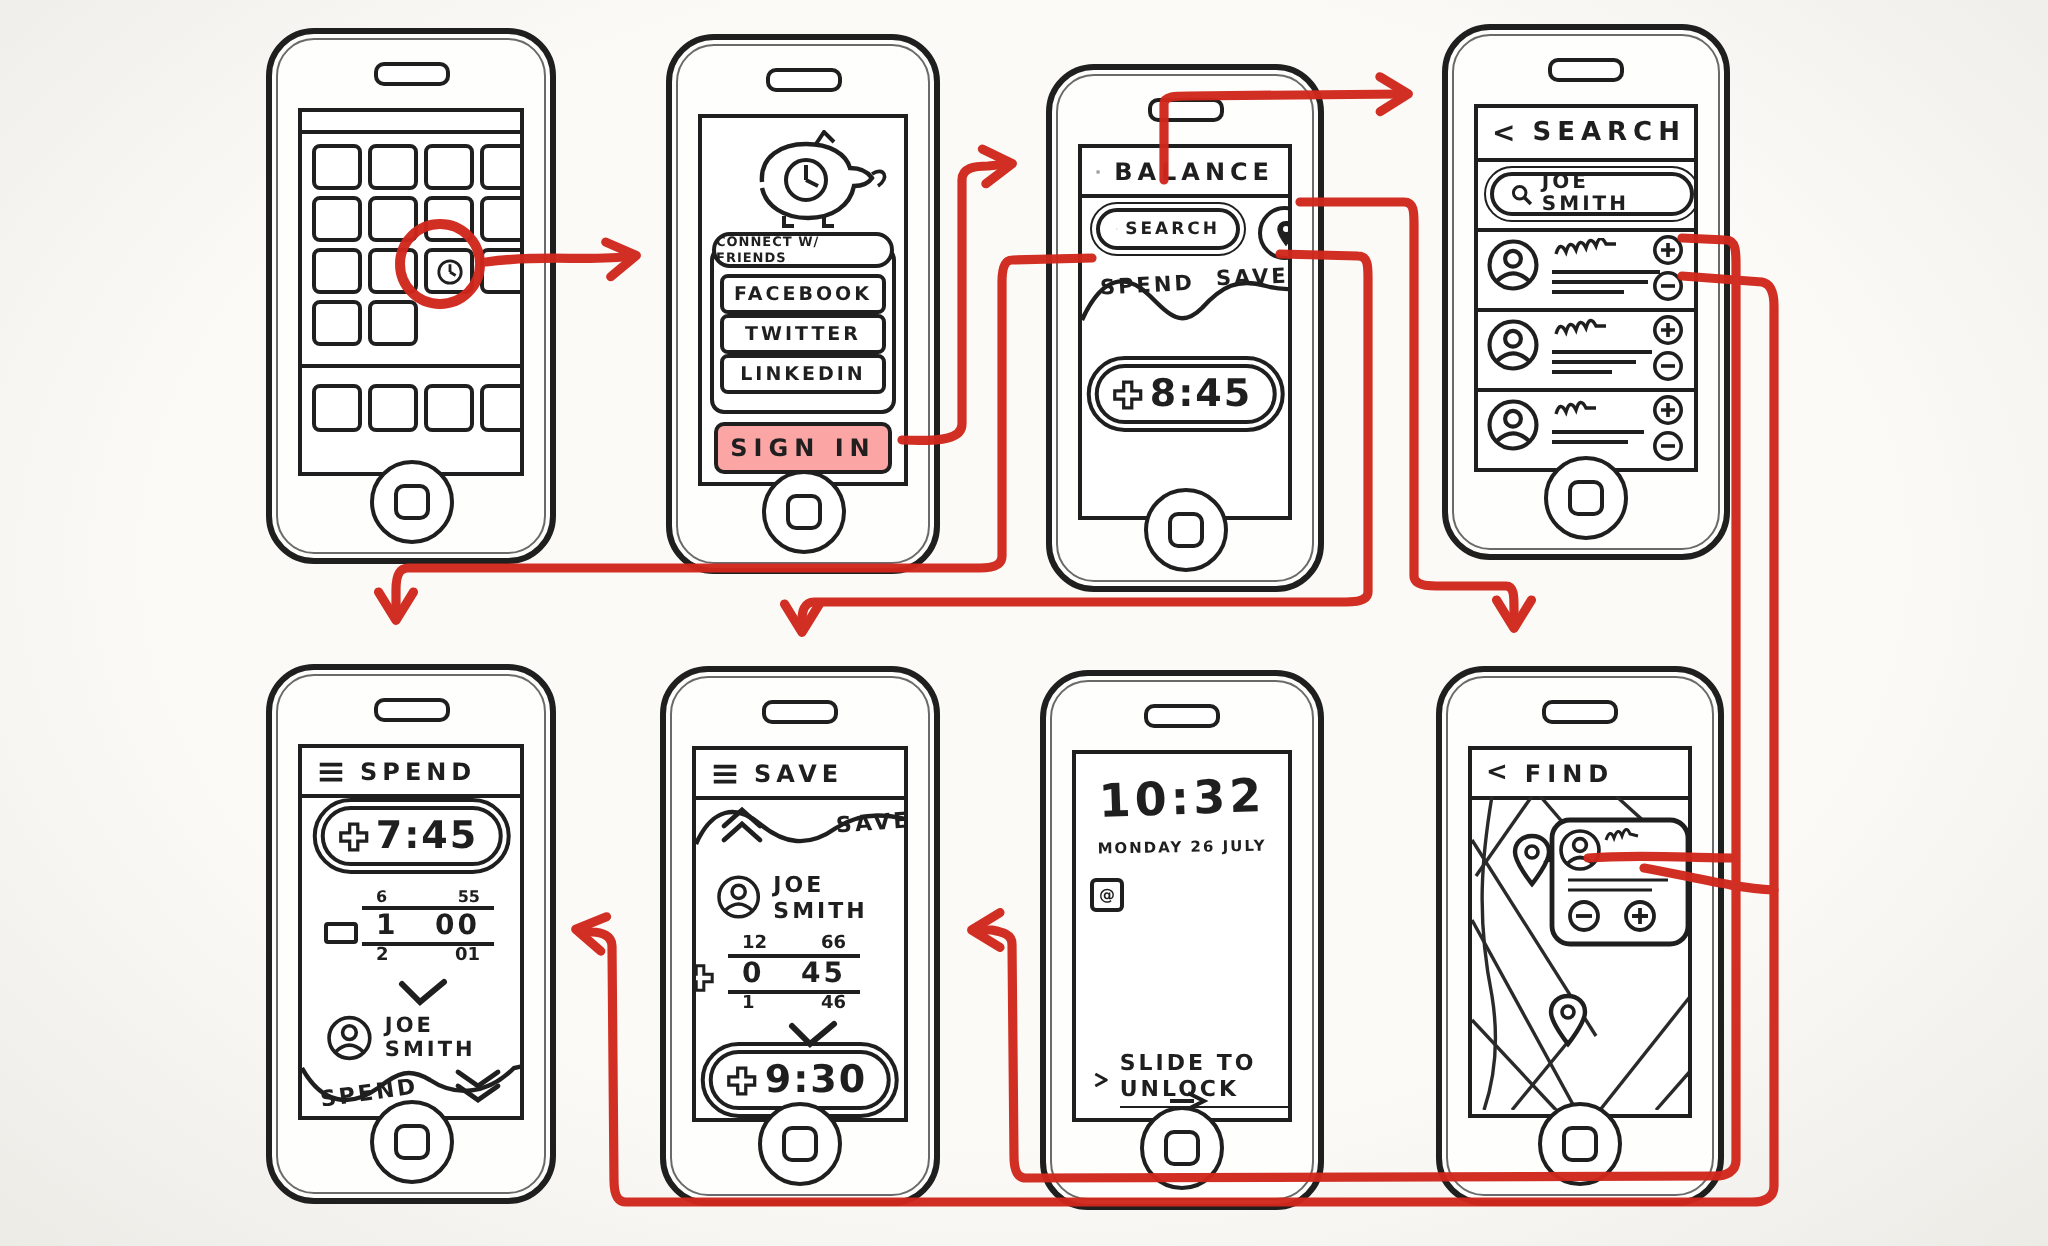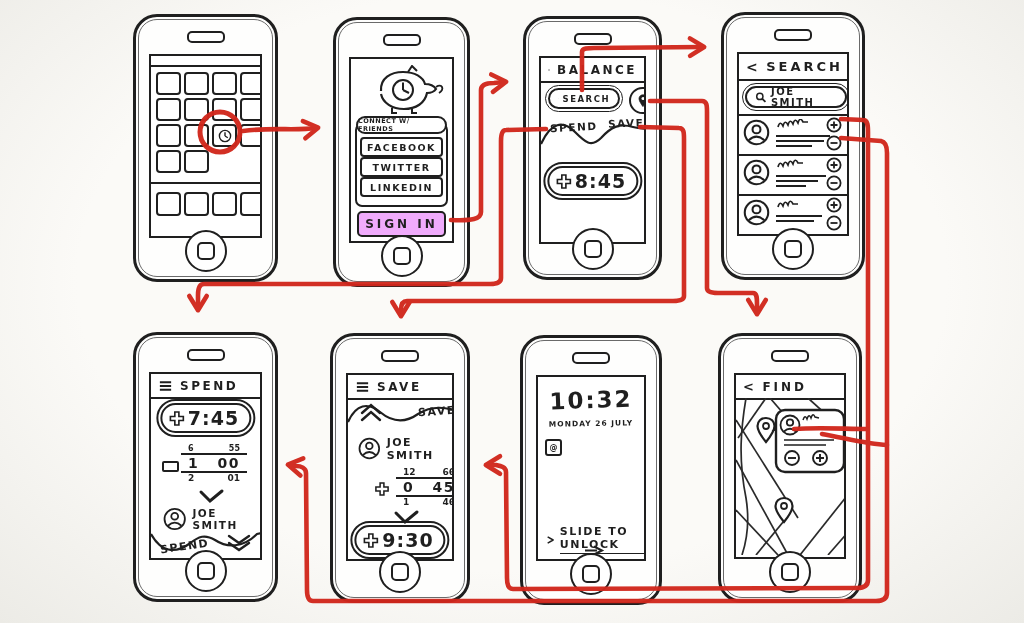--- a/index.html
+++ b/index.html
@@ -82,26 +82,26 @@
         <path d="M27,43 v5 h5 M47,43 v5 h5" fill="none" stroke="#1f1f1f" stroke-width="2"></path>
         <path d="M71,22 c6,-4 9,2 3,6" fill="none" stroke="#1f1f1f" stroke-width="1.8"></path>
         <circle cx="38" cy="25" r="10" fill="none" stroke="#1f1f1f" stroke-width="2"></circle>
         <path d="M38,25 L38,17.5 M38,25 L44,28" stroke="#1f1f1f" stroke-width="2" fill="none"></path>
       </svg>
       <div class="abs ht" style="top:57px;left:5px;right:5px;height:14px;border:2px solid var(--ink);border-radius:9px;background:#fff;z-index:2;display:flex;align-items:center;justify-content:center;font-size:6.5px;letter-spacing:0.5px">CONNECT W/ FRIENDS</div>
       <div class="abs" style="top:64px;left:4px;right:4px;height:80px;border:2.5px solid var(--ink);border-radius:7px"></div>
       <div class="sbtn ht" style="top:78px">FACEBOOK</div>
       <div class="sbtn ht" style="top:98px">TWITTER</div>
       <div class="sbtn ht" style="top:118px">LINKEDIN</div>
-      <div class="abs ht" style="top:152px;left:6px;right:6px;height:22px;border:2.5px solid var(--ink);border-radius:5px;background:#f0abfc;display:flex;align-items:center;justify-content:center;font-size:12px;letter-spacing:3px">SIGN IN</div>
-    </div>
-    <div class="homeb"></div>
-  </div>
-
-  <div class="ph" style="left:523px;top:16px;width:139px;height:264px">
+      <div class="abs ht" style="top:152px;left:6px;right:6px;height:22px;border:2.5px solid var(--ink);border-radius:5px;background:#fca5a5;display:flex;align-items:center;justify-content:center;font-size:12px;letter-spacing:3px">SIGN IN</div>
+    </div>
+    <div class="homeb"></div>
+  </div>
+
+  <div class="ph" style="left:523px;top:32px;width:139px;height:264px">
     <div class="spk"></div>
     <div class="scr" style="height:184px">
       <div class="hdr">
         <svg class="icn" width="15" height="12" viewBox="0 0 16 12">
           <path d="M2,2 H14 M2,6 H14 M2,10 H14" stroke="#1f1f1f" stroke-width="2" fill="none"></path>
         </svg>
         <span class="ht" style="letter-spacing:2.5px">BALANCE</span>
       </div>
       <div class="pill abs" style="top:30px;left:7px;width:72px;height:21px">
         <svg class="icn" width="13" height="13" viewBox="0 0 16 16">
@@ -284,21 +284,21 @@
       </svg>
       <div class="abs ht" style="top:30px;left:70px;font-size:11px;transform:rotate(-4deg)">SAVE</div>
       <div class="abs" style="top:60px;left:10px;display:flex;align-items:center;gap:6px">
         <svg class="icn" width="27" height="27" viewBox="0 0 26 26">
           <circle cx="13" cy="13" r="11.3" fill="none" stroke="#1f1f1f" stroke-width="2"></circle>
           <circle cx="13" cy="10" r="3.8" fill="none" stroke="#1f1f1f" stroke-width="2"></circle>
           <path d="M5.5,20.5 Q13,13.5 20.5,20.5" fill="none" stroke="#1f1f1f" stroke-width="2"></path>
         </svg>
         <span class="ht" style="font-size:11px">JOE SMITH</span>
       </div>
-      <div class="abs" style="top:92px;left:48px;width:66px">
+      <div class="abs" style="top:92px;left:16px;width:66px">
         <div class="mrow" style="font-size:9px;font-weight:bold">
           <span>12</span>
           <span>66</span>
         </div>
         <div class="mrow ht" style="border-top:2px solid var(--ink);border-bottom:2.5px solid var(--ink);font-size:14px;position:relative">
           <svg class="abs" style="left:-22px;top:2px" width="16" height="16" viewBox="0 0 21 21">
             <path d="M8,2.5 h5 v5.5 h5.5 v5 h-5.5 v5.5 h-5 v-5.5 h-5.5 v-5 h5.5 z" fill="none" stroke="#1f1f1f" stroke-width="2"></path>
           </svg>
           <span>0</span>
           <span>45</span>

